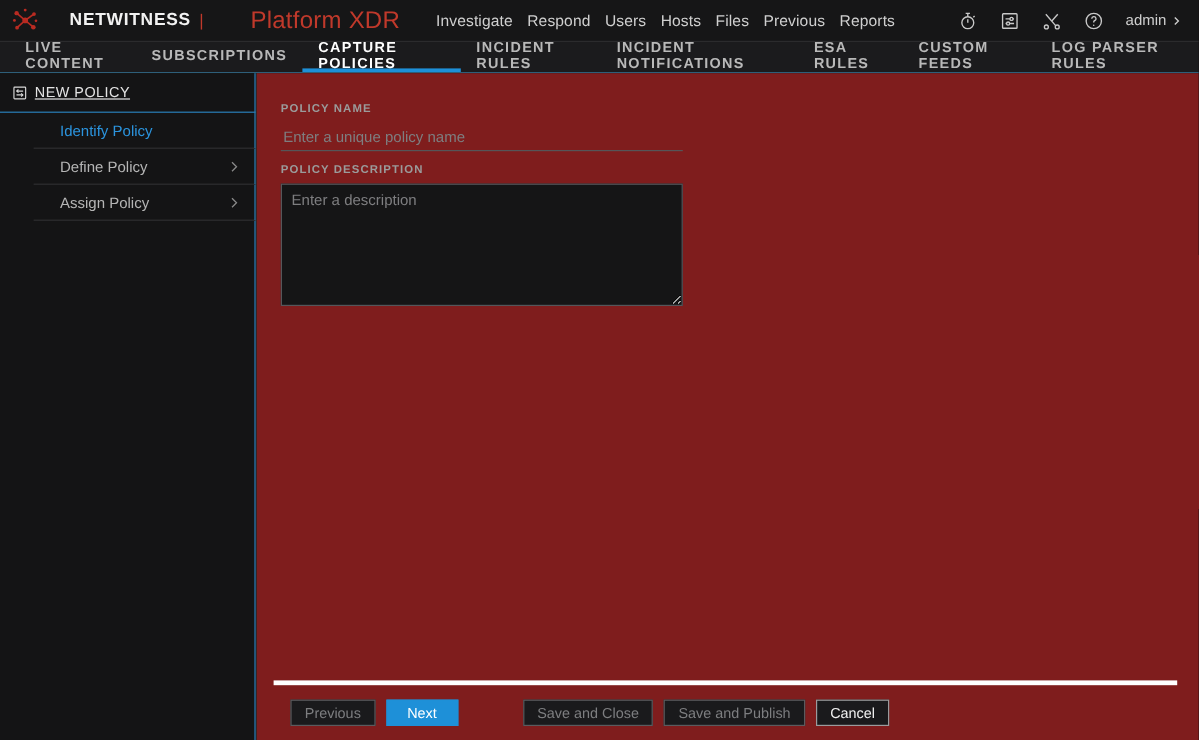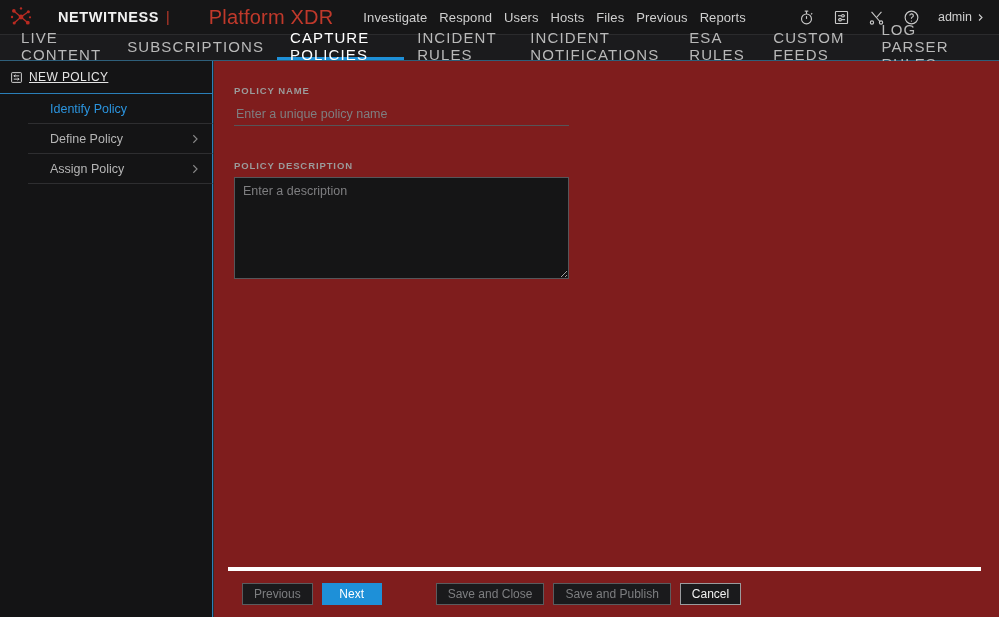--- a/index.html
+++ b/index.html
@@ -45,21 +45,21 @@
   .subnav {
     height: 26px; min-height: 26px;
     background: #1b1b1d;
     border-bottom: 1px solid #2e5f7a;
     display: flex; align-items: stretch;
     padding-left: 8px;
   }
   .subnav-item {
     display: flex; align-items: center;
     padding: 0 13px;
-    font-size: 15px; font-weight: 400; letter-spacing: 1.1px;
+    font-size: 12px; font-weight: 700; letter-spacing: 1.1px;
     color: #b9b9b9; cursor: pointer;
     border-bottom: 3px solid transparent;
     text-transform: uppercase;
   }
   .subnav-item.active { color: #ffffff; border-bottom-color: #1e90d8; }
 
   
   .split { flex: 1; display: flex; min-height: 0; }
 
   
@@ -107,21 +107,21 @@
   .text-input {
     width: 335px; height: 24px;
     background: transparent;
     border: none; border-bottom: 1px solid #555558;
     color: #ddd; font-size: 12.5px;
     font-family: "Liberation Sans", sans-serif;
     outline: none; padding: 0 2px;
   }
   .text-input::placeholder { color: #7e7e80; }
 
-  .field-block-2 { margin-top: 34px; }
+  .field-block-2 { margin-top: 10px; }
   .text-area {
     width: 335px; height: 102px;
     background: #151516;
     border: 1px solid #55565a;
     color: #ddd; font-size: 12.5px;
     font-family: "Liberation Sans", sans-serif;
     outline: none; padding: 6px 8px;
     resize: both;
   }
   .text-area::placeholder { color: #7e7e80; }

